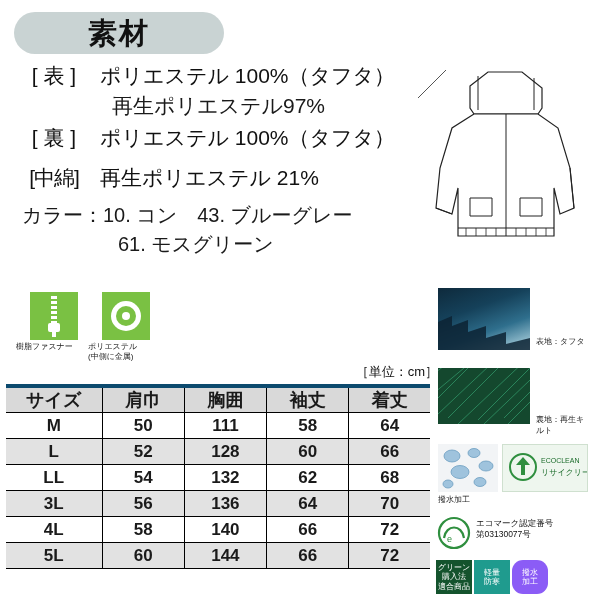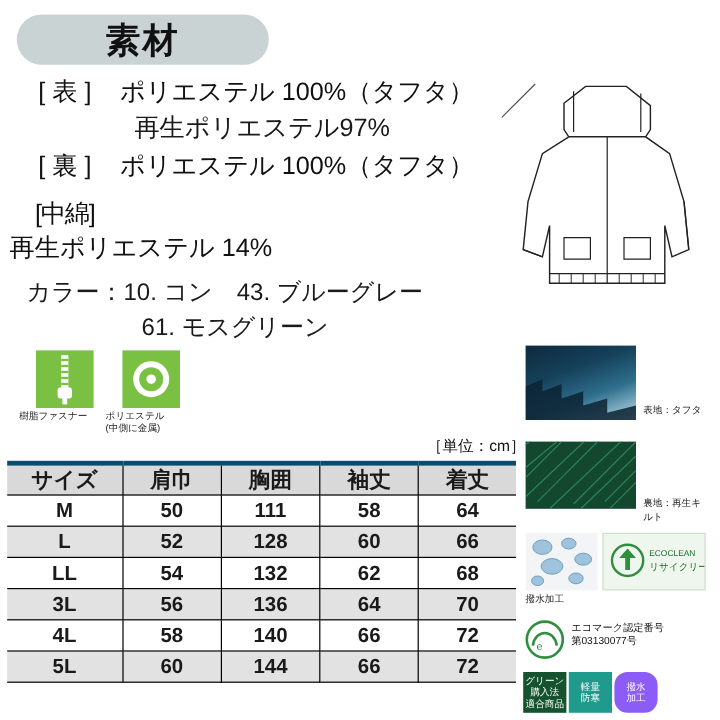--- a/index.html
+++ b/index.html
@@ -116,23 +116,23 @@
       <div class="spec-label">[ 表 ]</div>
       <div class="spec-value">ポリエステル 100%（タフタ）</div>
     </div>
     <div class="spec-sub">再生ポリエステル97%</div>
 
     <div class="spec-row" style="margin-top:4px;">
       <div class="spec-label">[ 裏 ]</div>
       <div class="spec-value">ポリエステル 100%（タフタ）</div>
     </div>
 
-    <div class="spec-row" style="margin-top:12px;flex-direction:column;">
+    <div class="spec-row" style="margin-top:12px;">
       <div class="spec-label wide">[中綿]</div>
-      <div class="spec-value">再生ポリエステル 14%</div>
+      <div class="spec-value">再生ポリエステル 21%</div>
     </div>
 
     <div class="color-line">カラー：10. コン　43. ブルーグレー</div>
     <div class="color-line2">61. モスグリーン</div>
   </div>
 
   <div class="jacket">
     <svg width="172" height="200" viewBox="0 0 172 200">
       <g fill="#ffffff" stroke="#222" stroke-width="1.2">
 

